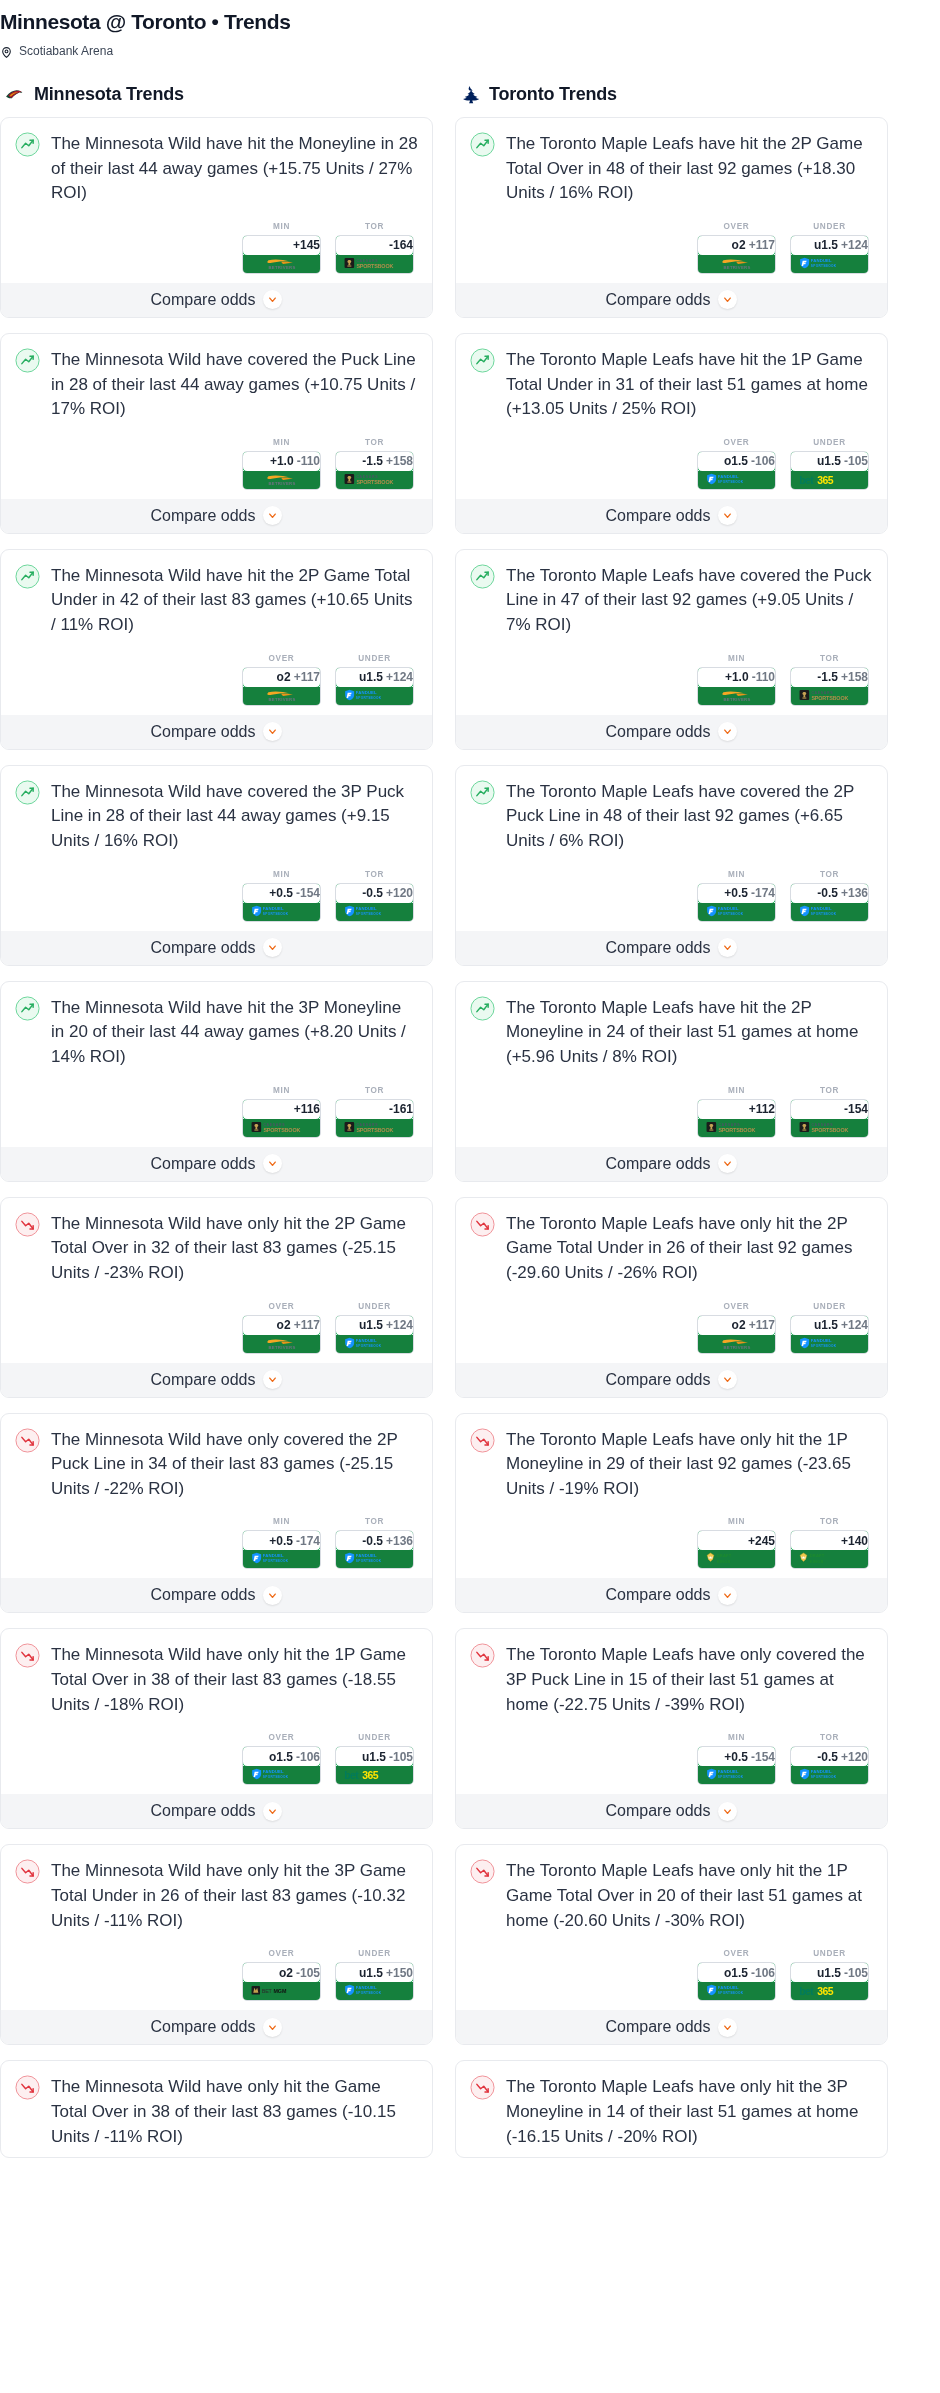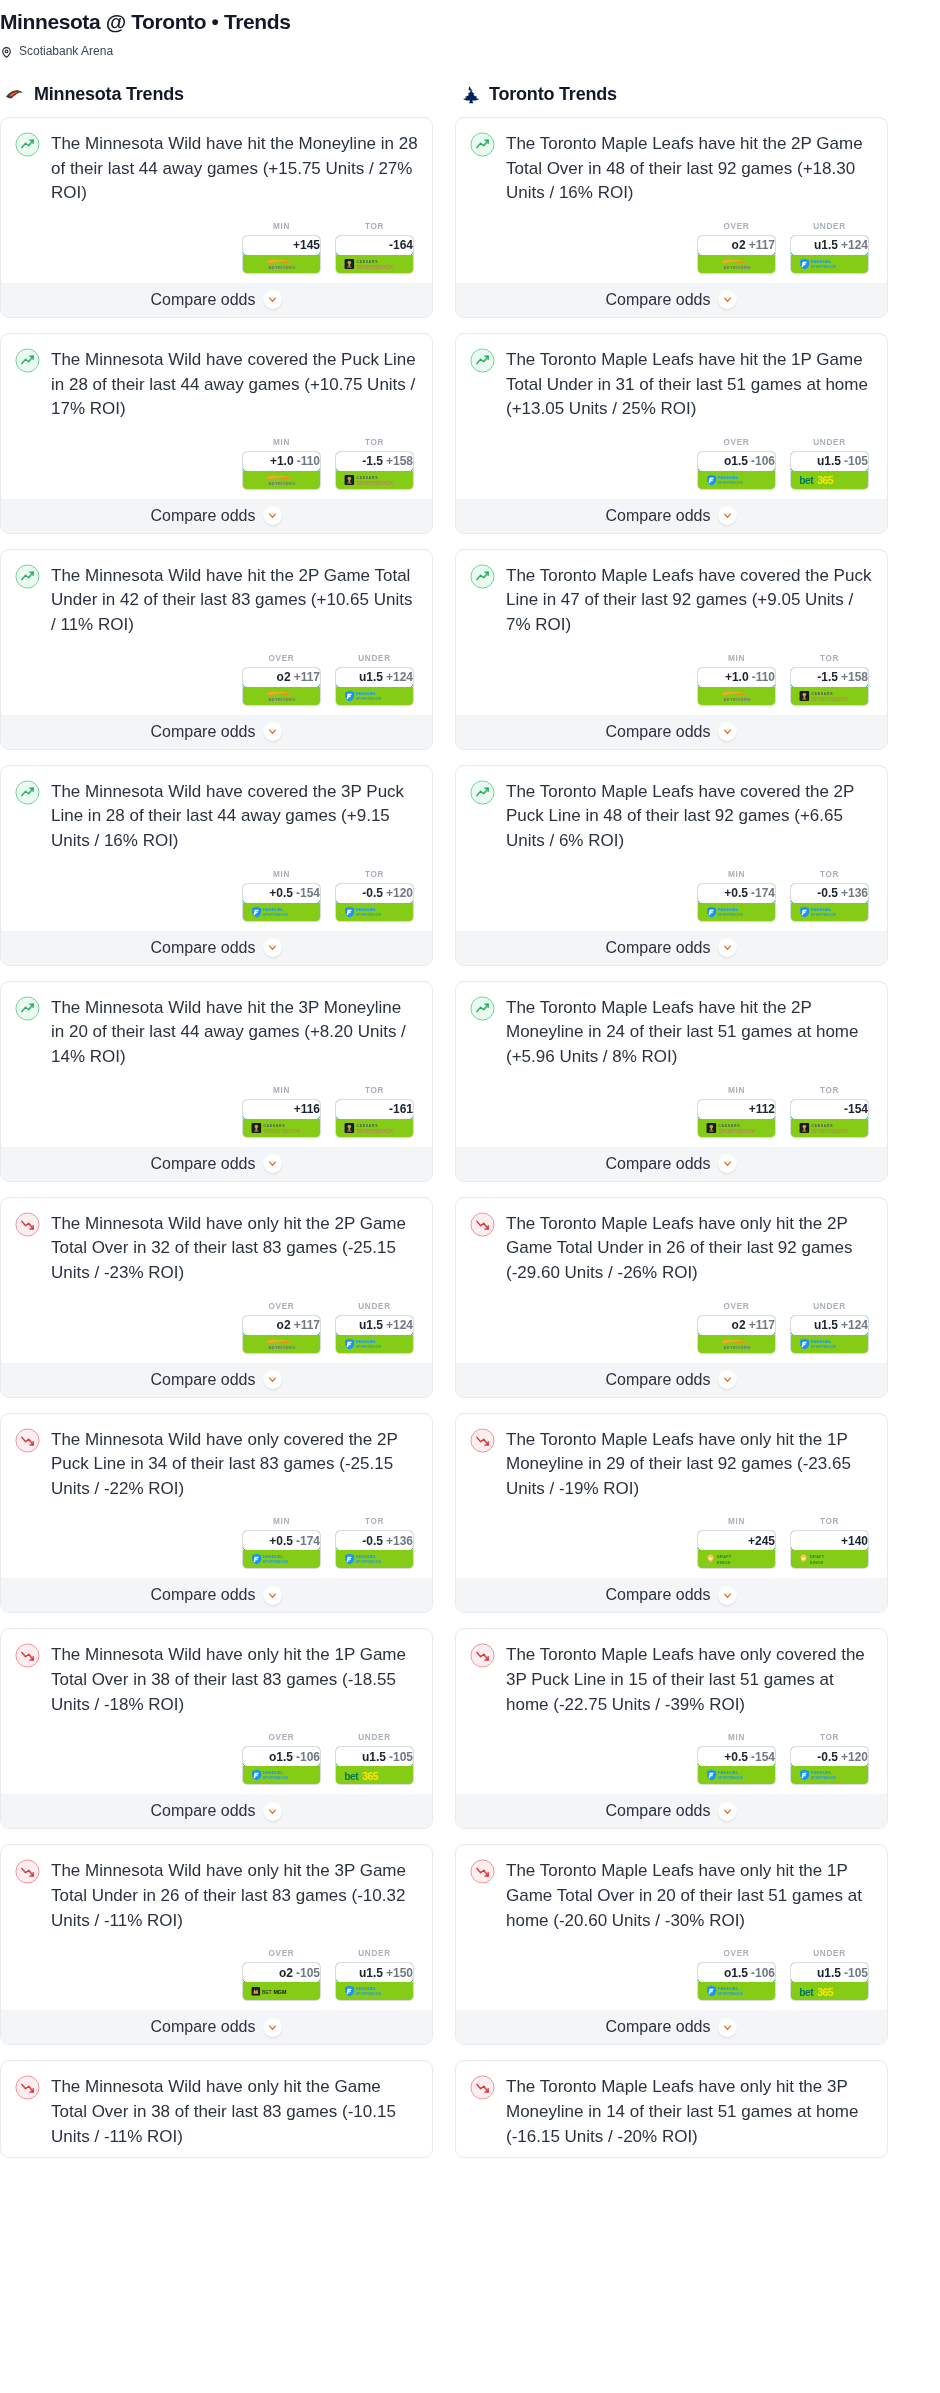--- a/index.html
+++ b/index.html
@@ -51,21 +51,21 @@
   .odds-label { text-align:center; font-size: 8.2px; letter-spacing:0.7px; color:#a9afba; margin-bottom:4px; font-weight:600;}
   .odds-box { border:1px solid #d8dce2; border-radius:5px; overflow:hidden; background:#fff; }
   .odds-val {
     border:1.4px solid #27ae60; border-radius:5px;
     height:21px; display:flex; align-items:center; justify-content:flex-end;
     font-size:12px; font-weight:bold; color:#1b2330; background:#fff;
     margin:-1px;
     white-space:nowrap;
   }
   .odds-val .sfx { color:#707884; font-weight:bold; margin-left:3px; }
-  .book { height:18px; display:flex; align-items:center; justify-content:center; background:#84cc16; }
+  .book { height:18px; display:flex; justify-content:center; background:#15803d; }
   .book svg { display:block; }
 
   .compare {
     background:#f4f5f7;
     height: 35px;
     display:flex; align-items:center; justify-content:center; gap:8px;
     cursor:pointer;
     border-top:1px solid #fff;
   }
   .compare-text { font-size:16px; color:#2a3242; }

